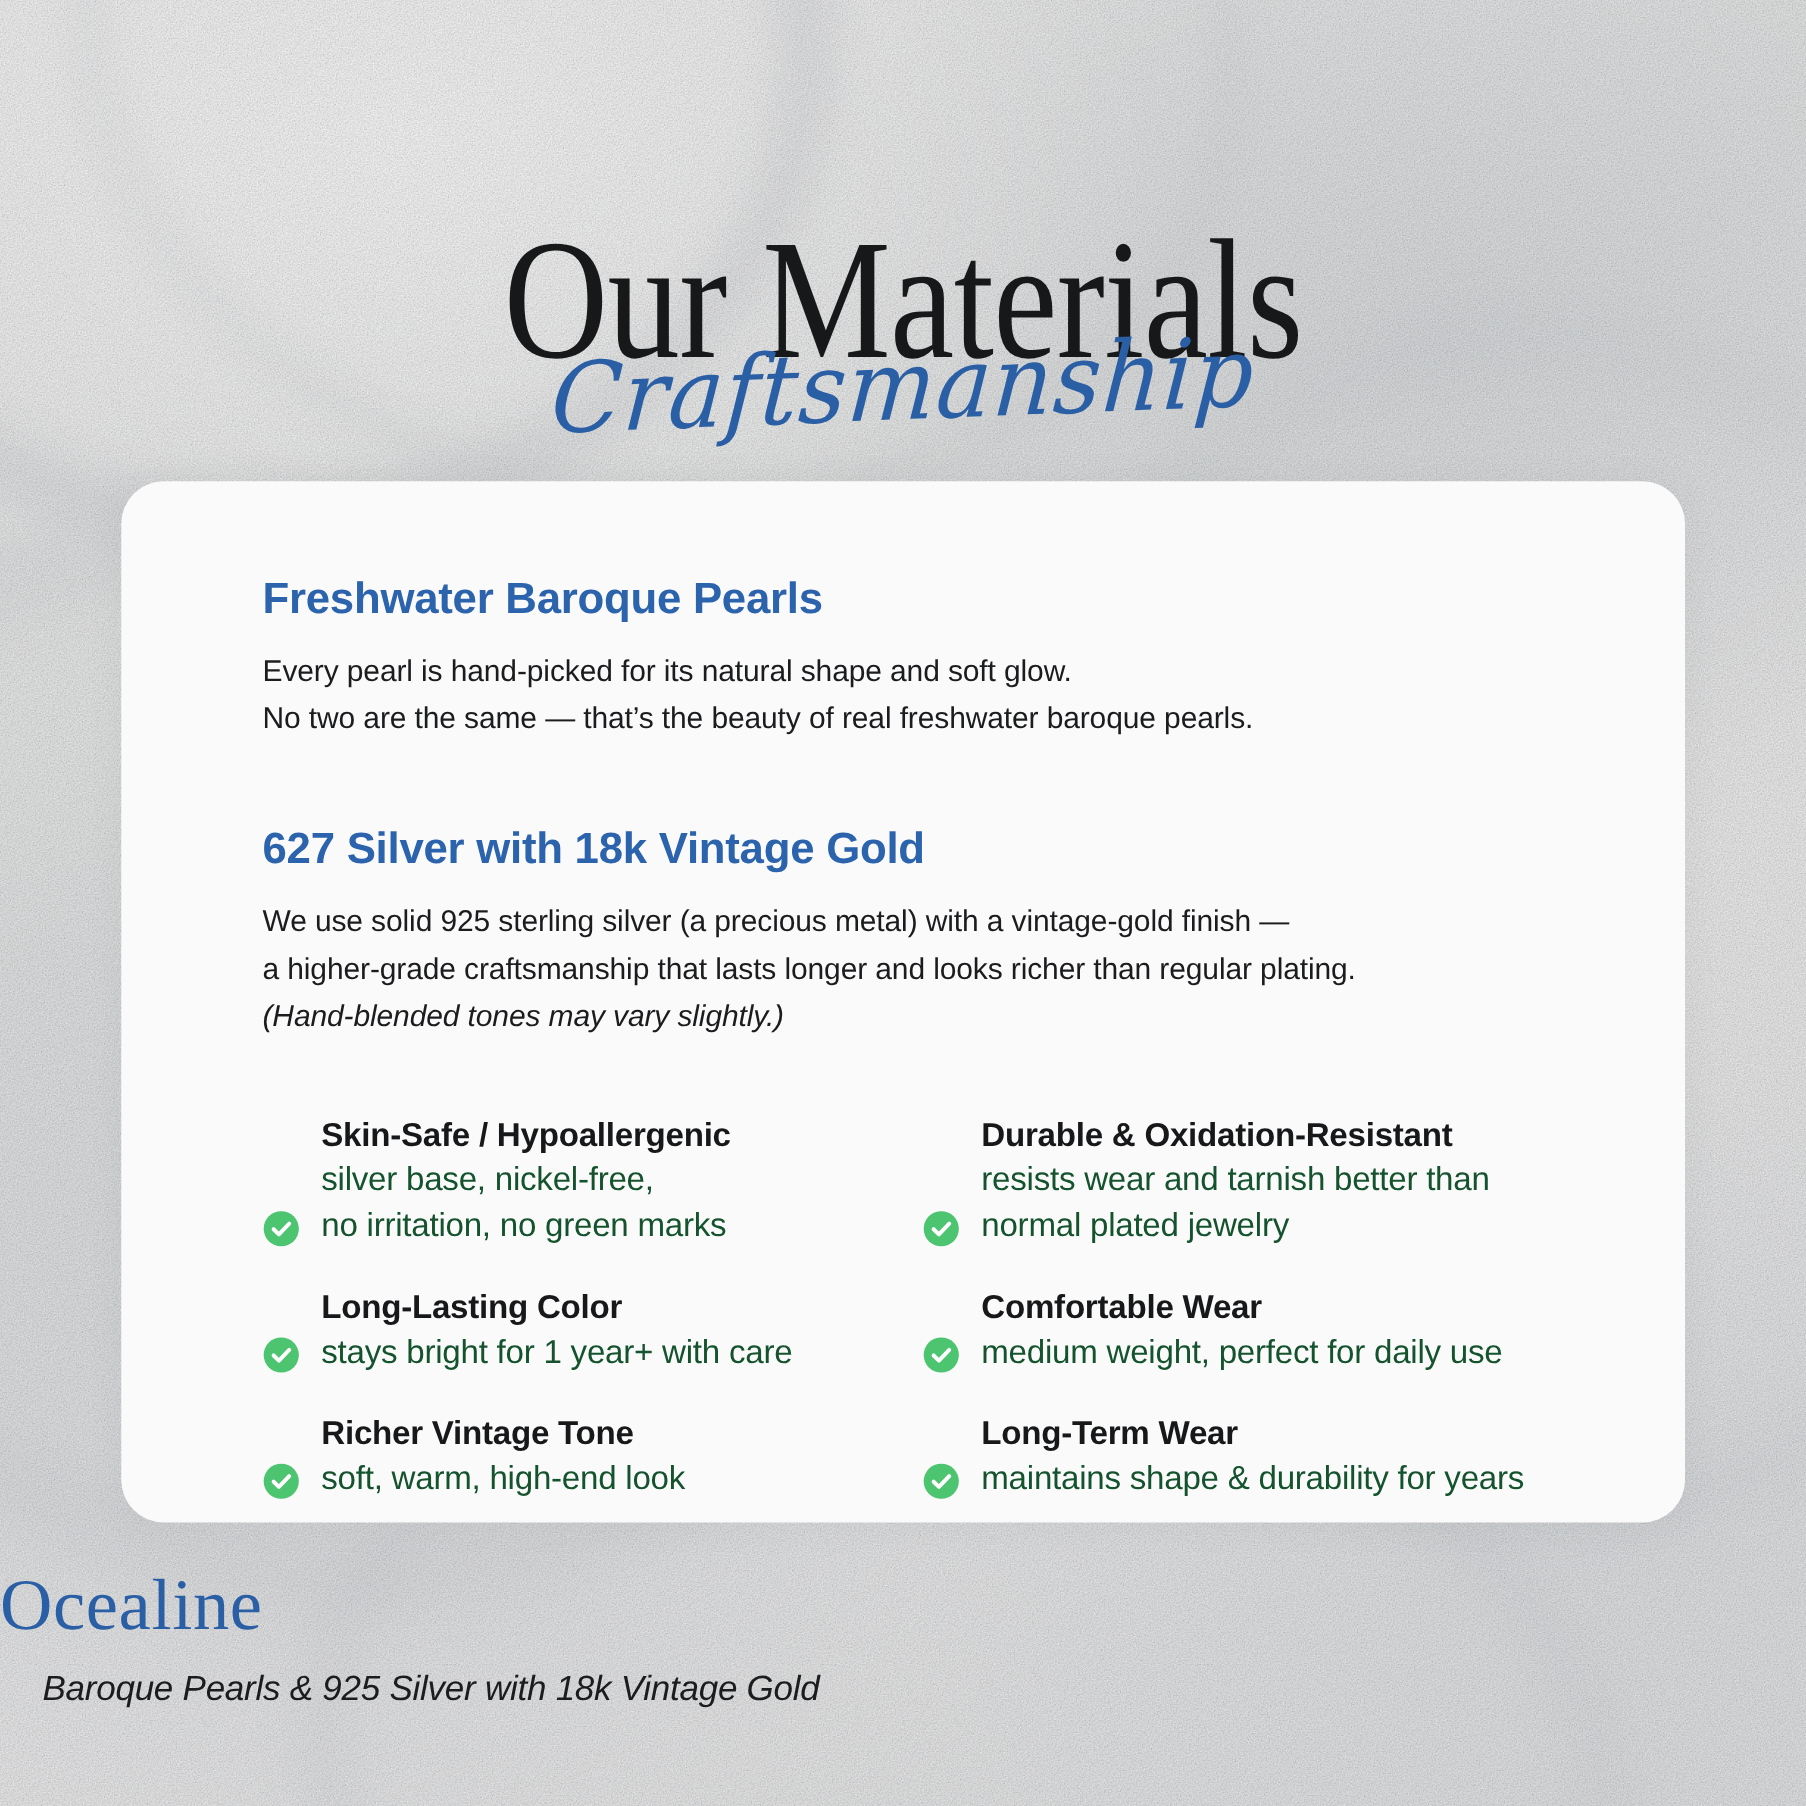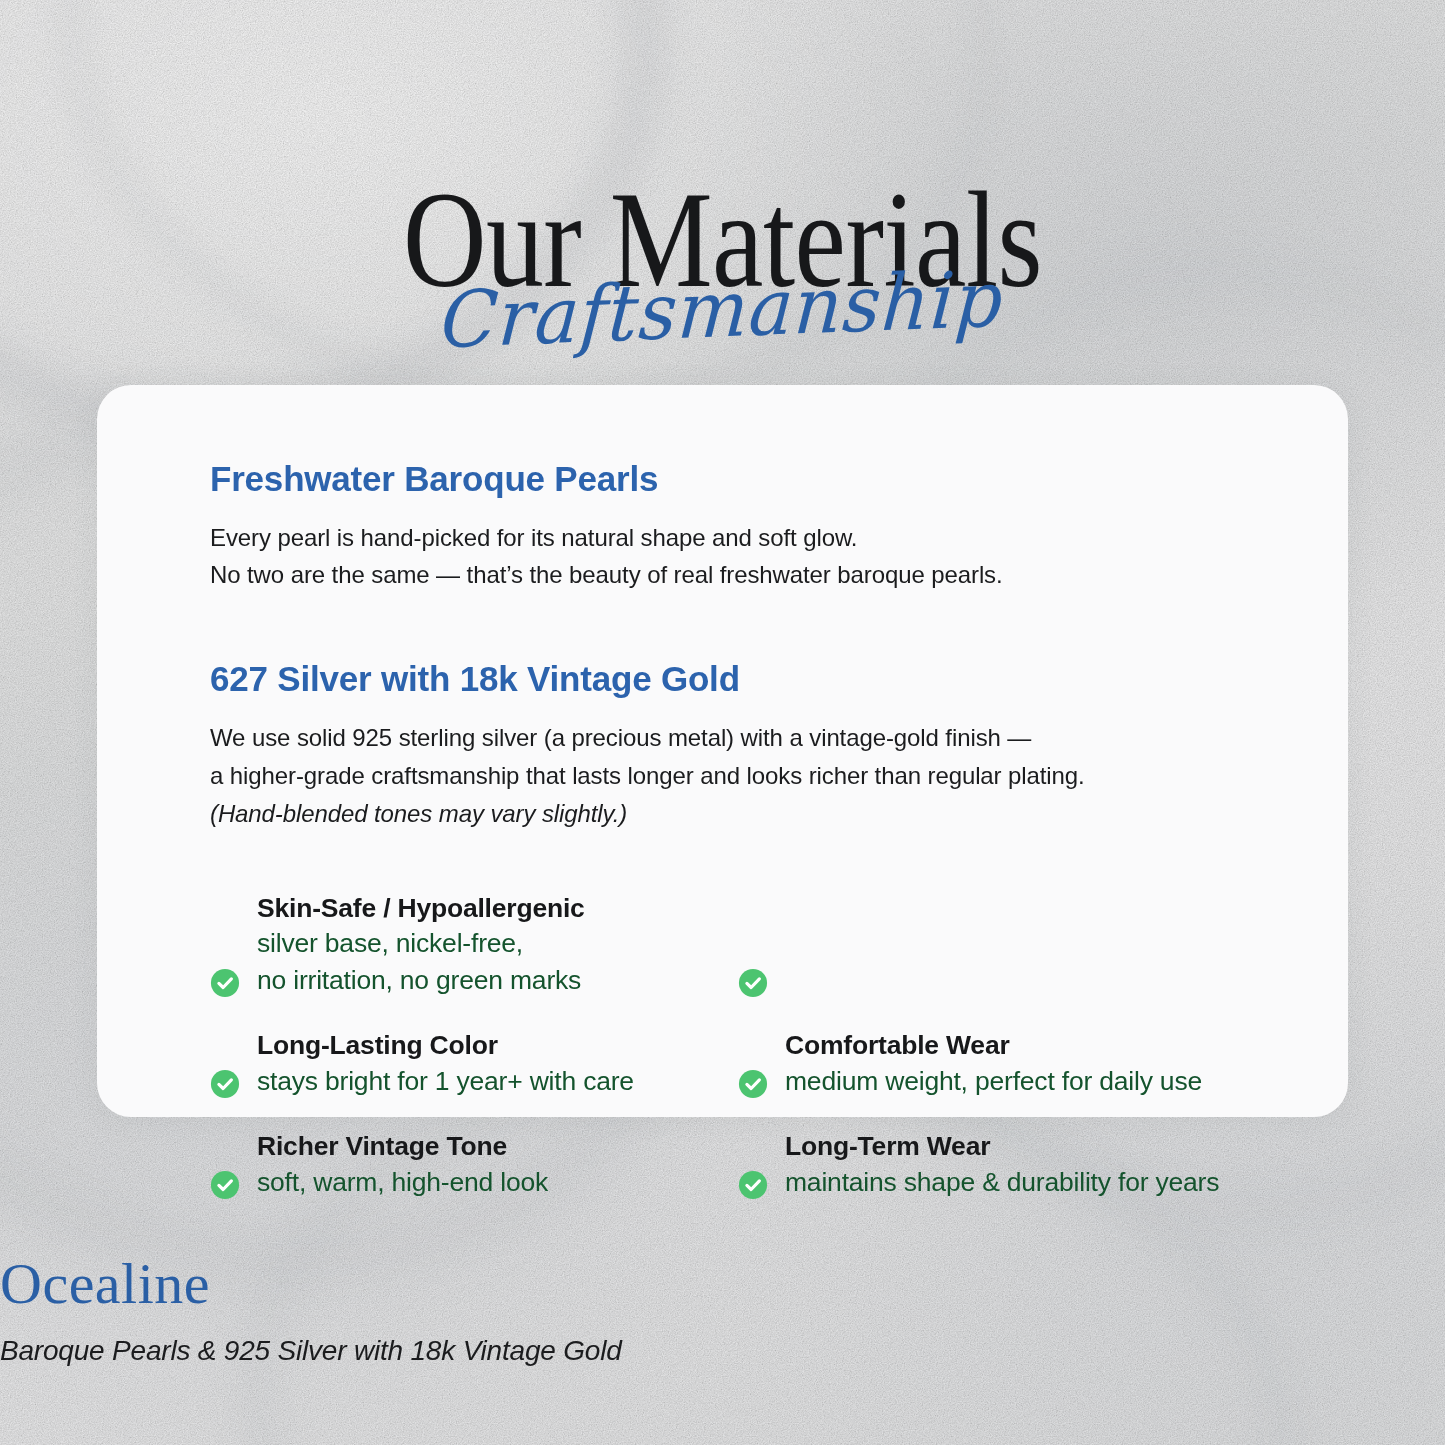--- a/index.html
+++ b/index.html
@@ -119,21 +119,21 @@
     letter-spacing: 1px;
     transform: rotate(-2.2deg) skewX(-6deg) scaleY(1.05);
   }
 
   
   .card {
     position: absolute;
     left: 97px;
     top: 385px;
     width: 1251px;
-    height: 732px;
+    height: 833px;
     background: #fafafb;
     border-radius: 34px;
     box-shadow: 0 2px 26px rgba(120,124,130,0.10);
   }
 
   .card-inner {
     position: absolute;
     left: 113px;
     top: 75px;
     right: 60px;
@@ -210,20 +210,21 @@
     color: #2a5fa5;
     line-height: 1;
     letter-spacing: 0.5px;
   }
   .brand-tagline {
     margin-top: 22px;
     font-size: 28px;
     font-style: italic;
     color: #1b1c1e;
     letter-spacing: -0.2px;
+    padding-left: 34px;
   }
 </style>
 </head>
 <body>
 
 <div class="poster">
 
   <div class="swirl swirl-a"></div>
   <div class="swirl swirl-b"></div>
   <div class="swirl swirl-c"></div>
@@ -282,20 +283,27 @@
                 <span>no irritation, no green marks</span>
               </div>
             </div>
           </div>
 
           <div class="feature">
             <svg class="check-icon" viewBox="0 0 32 32">
               <circle cx="16" cy="16" r="15" fill="#4CC470"></circle>
               <path d="M9.5 16.4 L14 20.8 L22.8 11.6" fill="none" stroke="#ffffff" stroke-width="3.4" stroke-linecap="round" stroke-linejoin="round"></path>
             </svg>
+            <div class="feature-text">
+              <div class="feature-title">Durable &amp; Oxidation-Resistant</div>
+              <div class="feature-desc">
+                <span>resists wear and tarnish better than</span><br>
+                <span>normal plated jewelry</span>
+              </div>
+            </div>
           </div>
 
           <div class="feature">
             <svg class="check-icon" viewBox="0 0 32 32">
               <circle cx="16" cy="16" r="15" fill="#4CC470"></circle>
               <path d="M9.5 16.4 L14 20.8 L22.8 11.6" fill="none" stroke="#ffffff" stroke-width="3.4" stroke-linecap="round" stroke-linejoin="round"></path>
             </svg>
             <div class="feature-text">
               <div class="feature-title">Long-Lasting Color</div>
               <div class="feature-desc">

